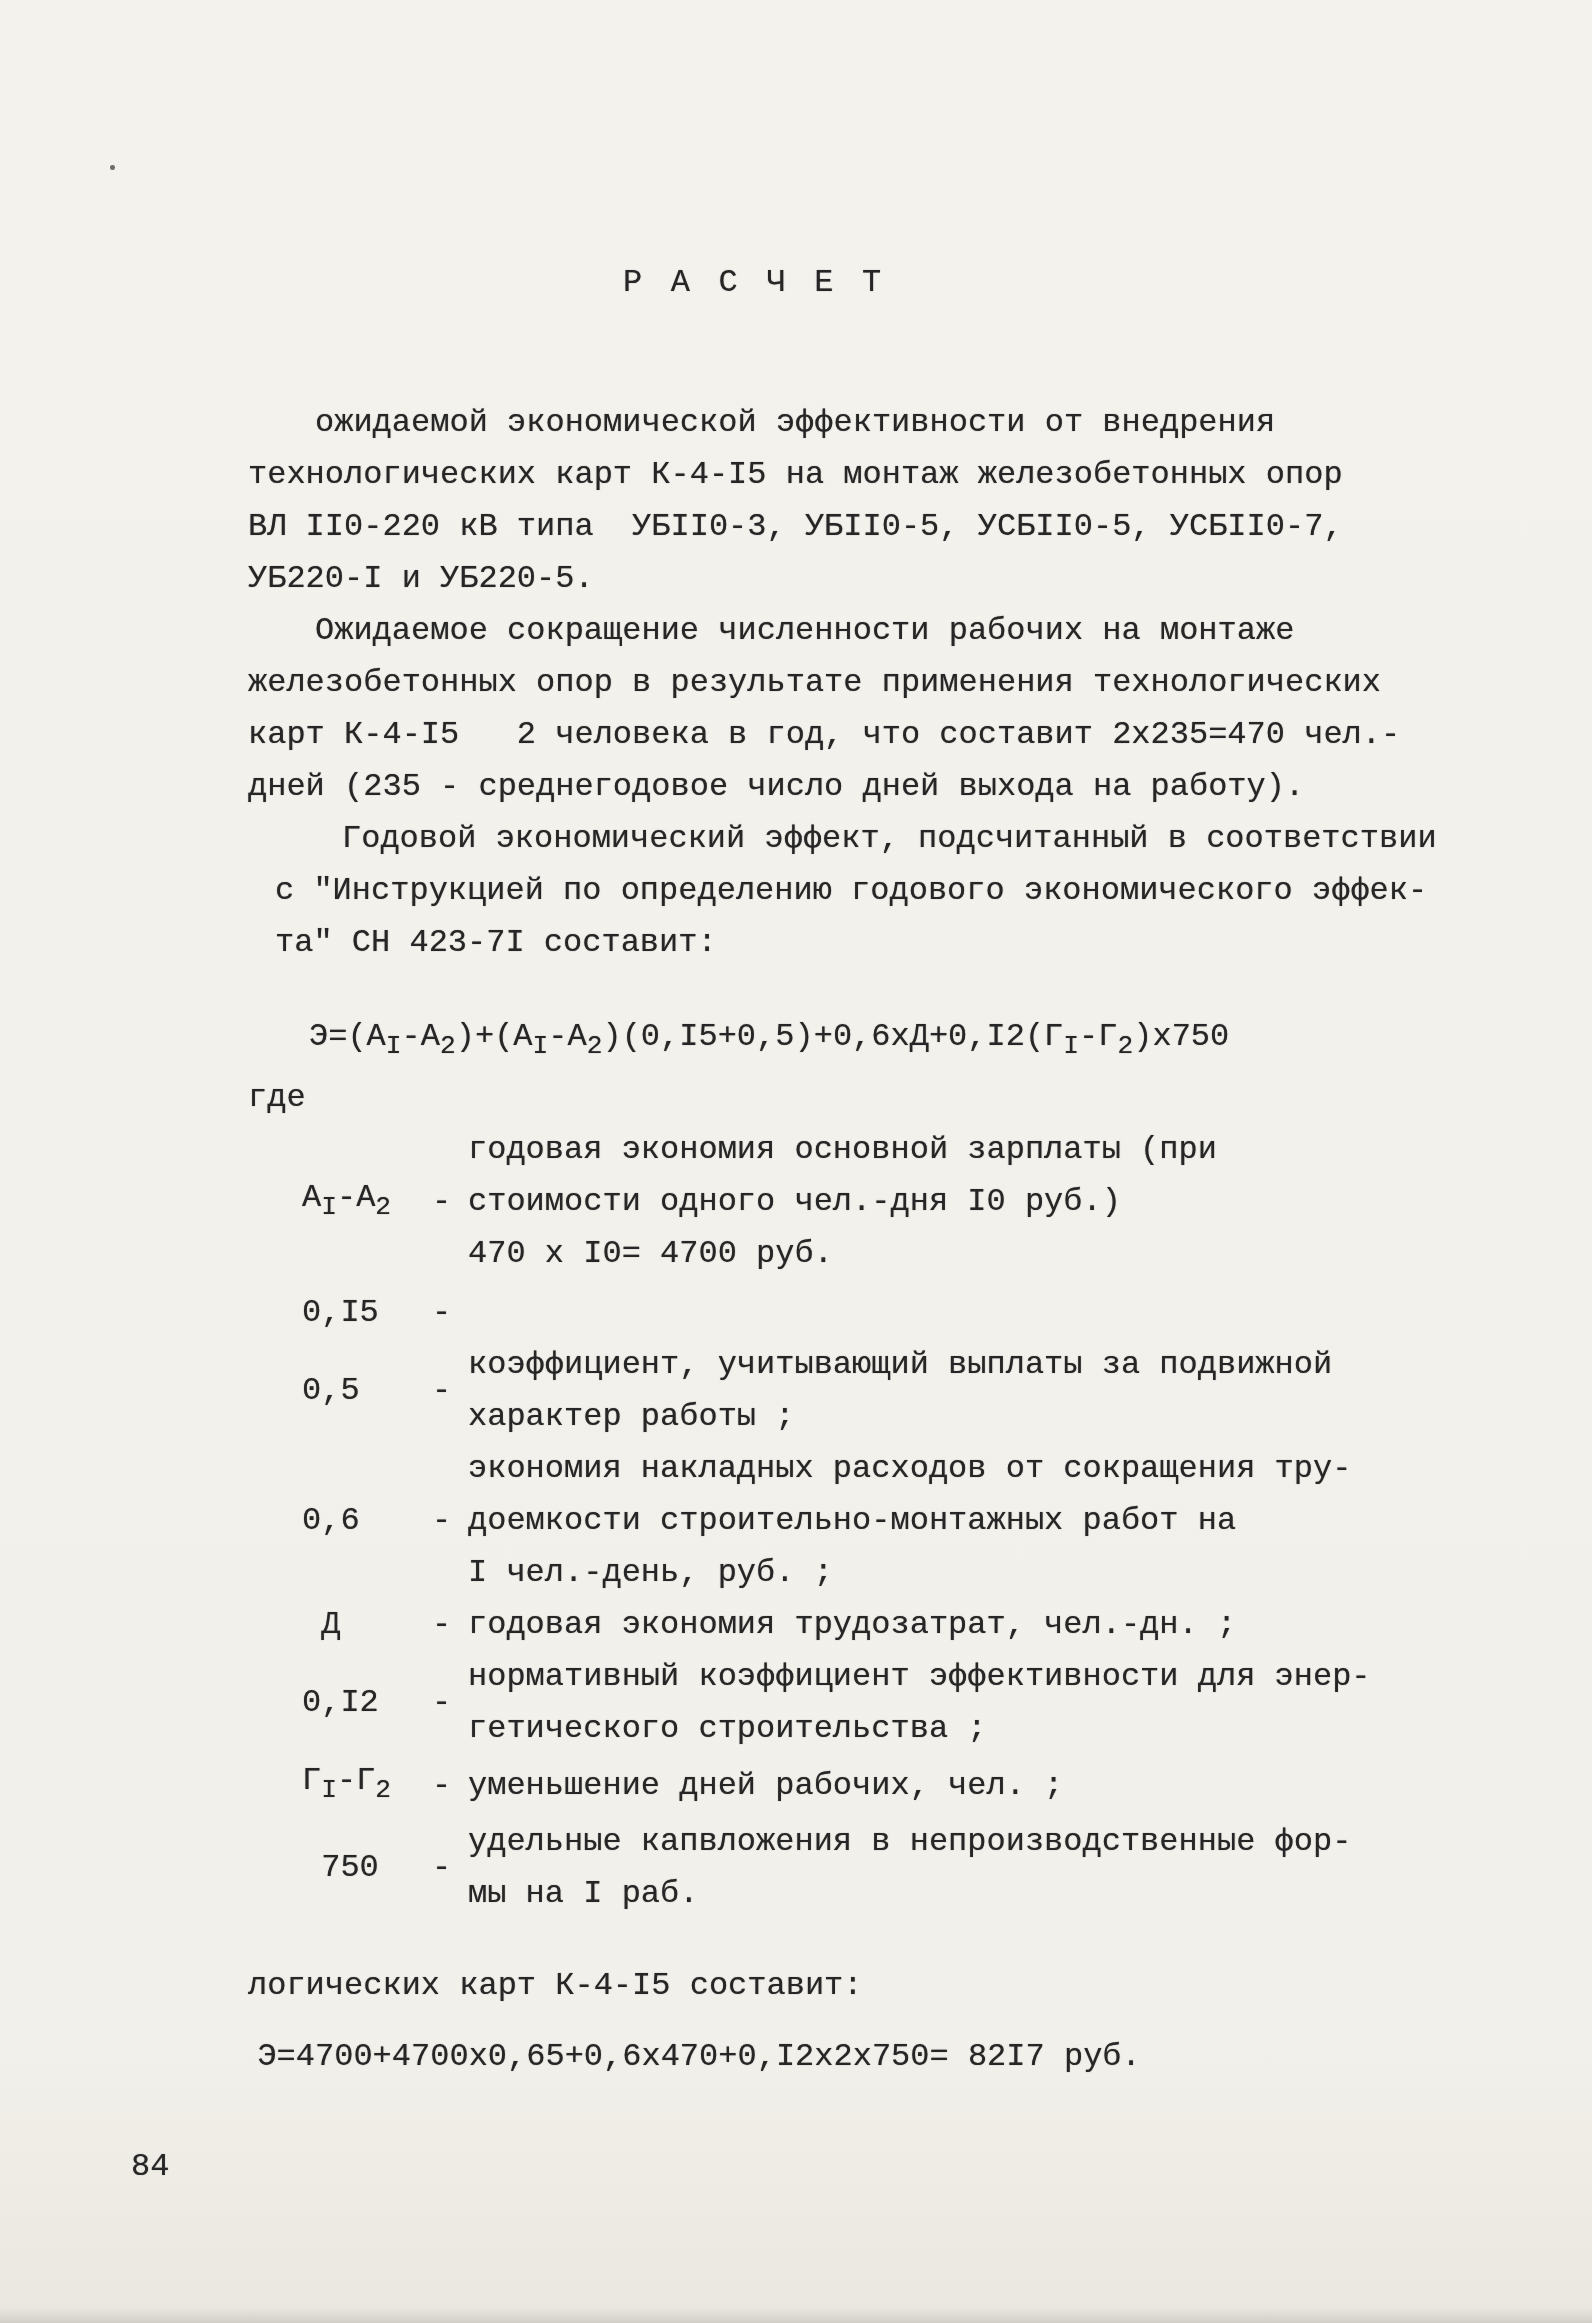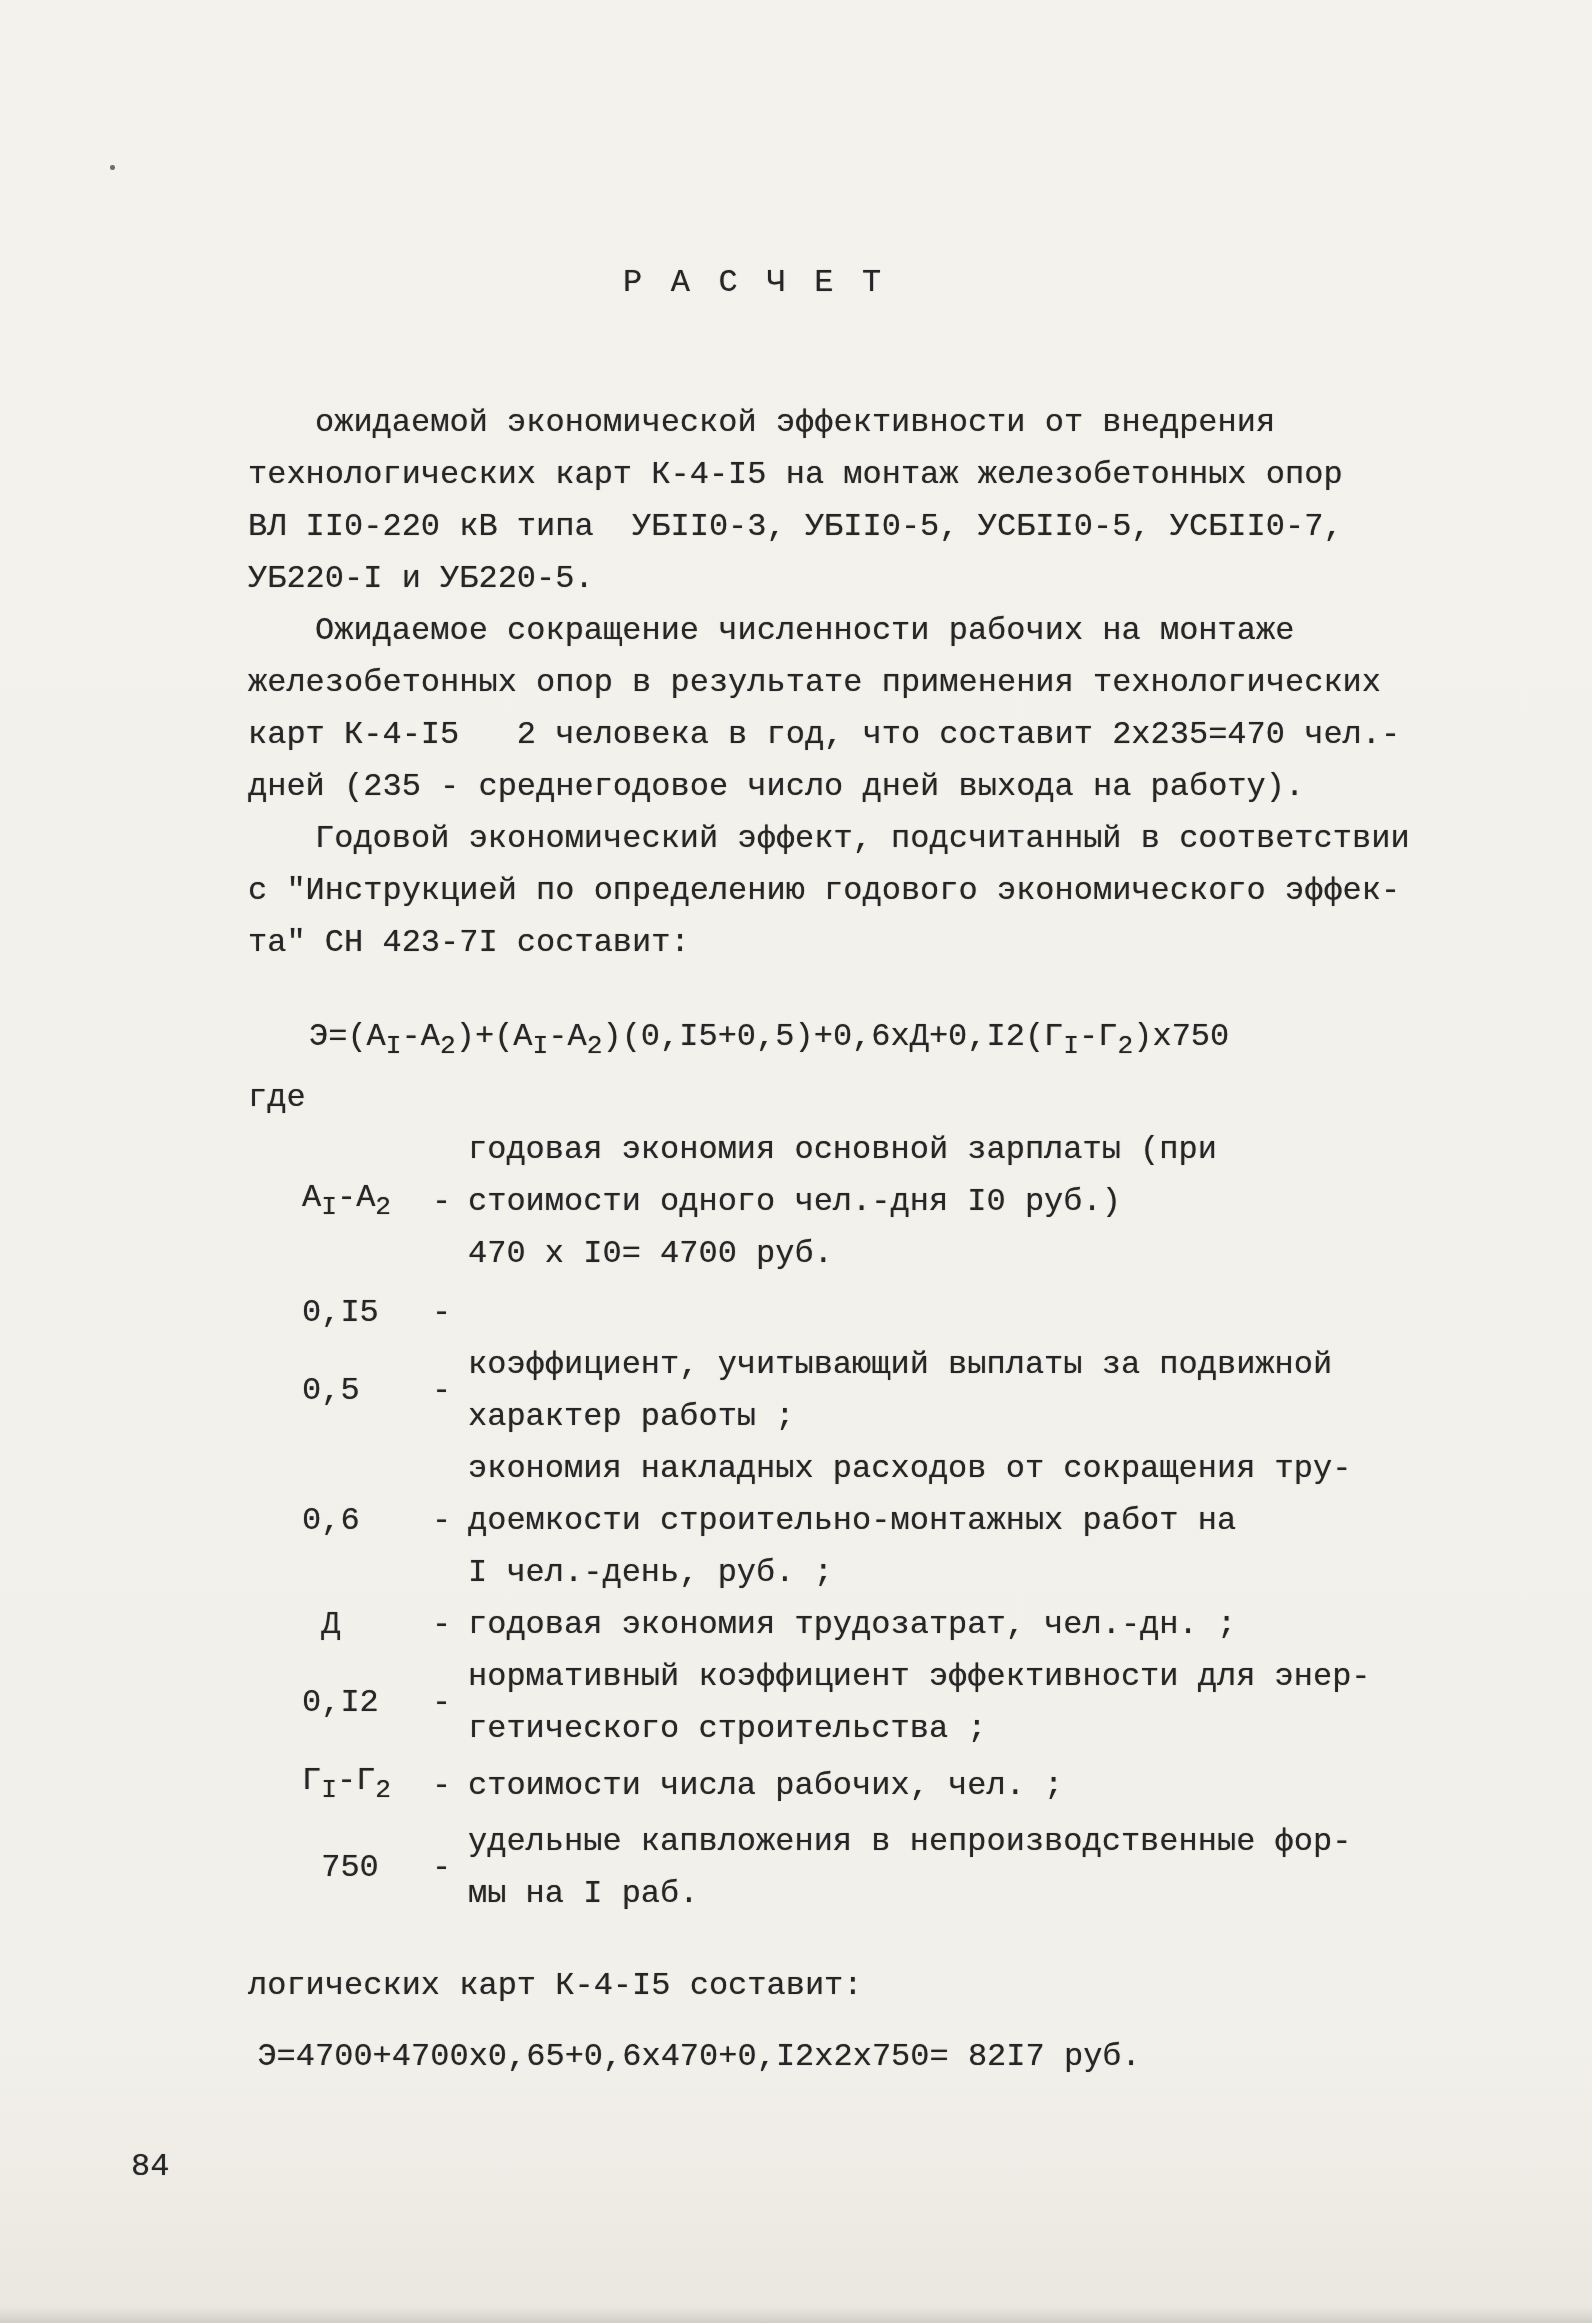--- a/index.html
+++ b/index.html
@@ -31,21 +31,21 @@
     font-size: 32px;
     font-weight: normal;
     letter-spacing: 4.7px;
     margin: 0 0 0 375px;
     white-space: pre;
   }
   .line { white-space: pre; }
   .indent { padding-left: 67px; }
   .para-1 { margin-top: 88px; }
   .para-2 { margin-top: 0; }
-  .para-3 { margin-top: 0; }
+  .para-3 { margin-top: 0; margin-left: 27px; }
   .formula {
     margin-top: 42px;
     margin-left: 61px;
     white-space: pre;
   }
   .sub {
     font-size: 0.82em;
     vertical-align: -0.32em;
   }
   .where-label { margin-top: 0; }
@@ -173,21 +173,21 @@
         <span class="def-desc">
           <div class="line">нормативный коэффициент эффективности для энер-</div>
           <div class="line">гетического строительства ;</div>
         </span>
       </div>
 
       <div class="def-row">
         <span class="def-term"><span>Г</span><span class="sub">I</span><span>-Г</span><span class="sub">2</span></span>
         <span class="def-dash">-</span>
         <span class="def-desc">
-          <div class="line">стоимости числа рабочих, чел. ;</div>
+          <div class="line">уменьшение дней рабочих, чел. ;</div>
         </span>
       </div>
 
       <div class="def-row">
         <span class="def-term"><span> 750</span></span>
         <span class="def-dash">-</span>
         <span class="def-desc">
           <div class="line">удельные капвложения в непроизводственные фор-</div>
           <div class="line">мы на I раб.</div>
         </span>

